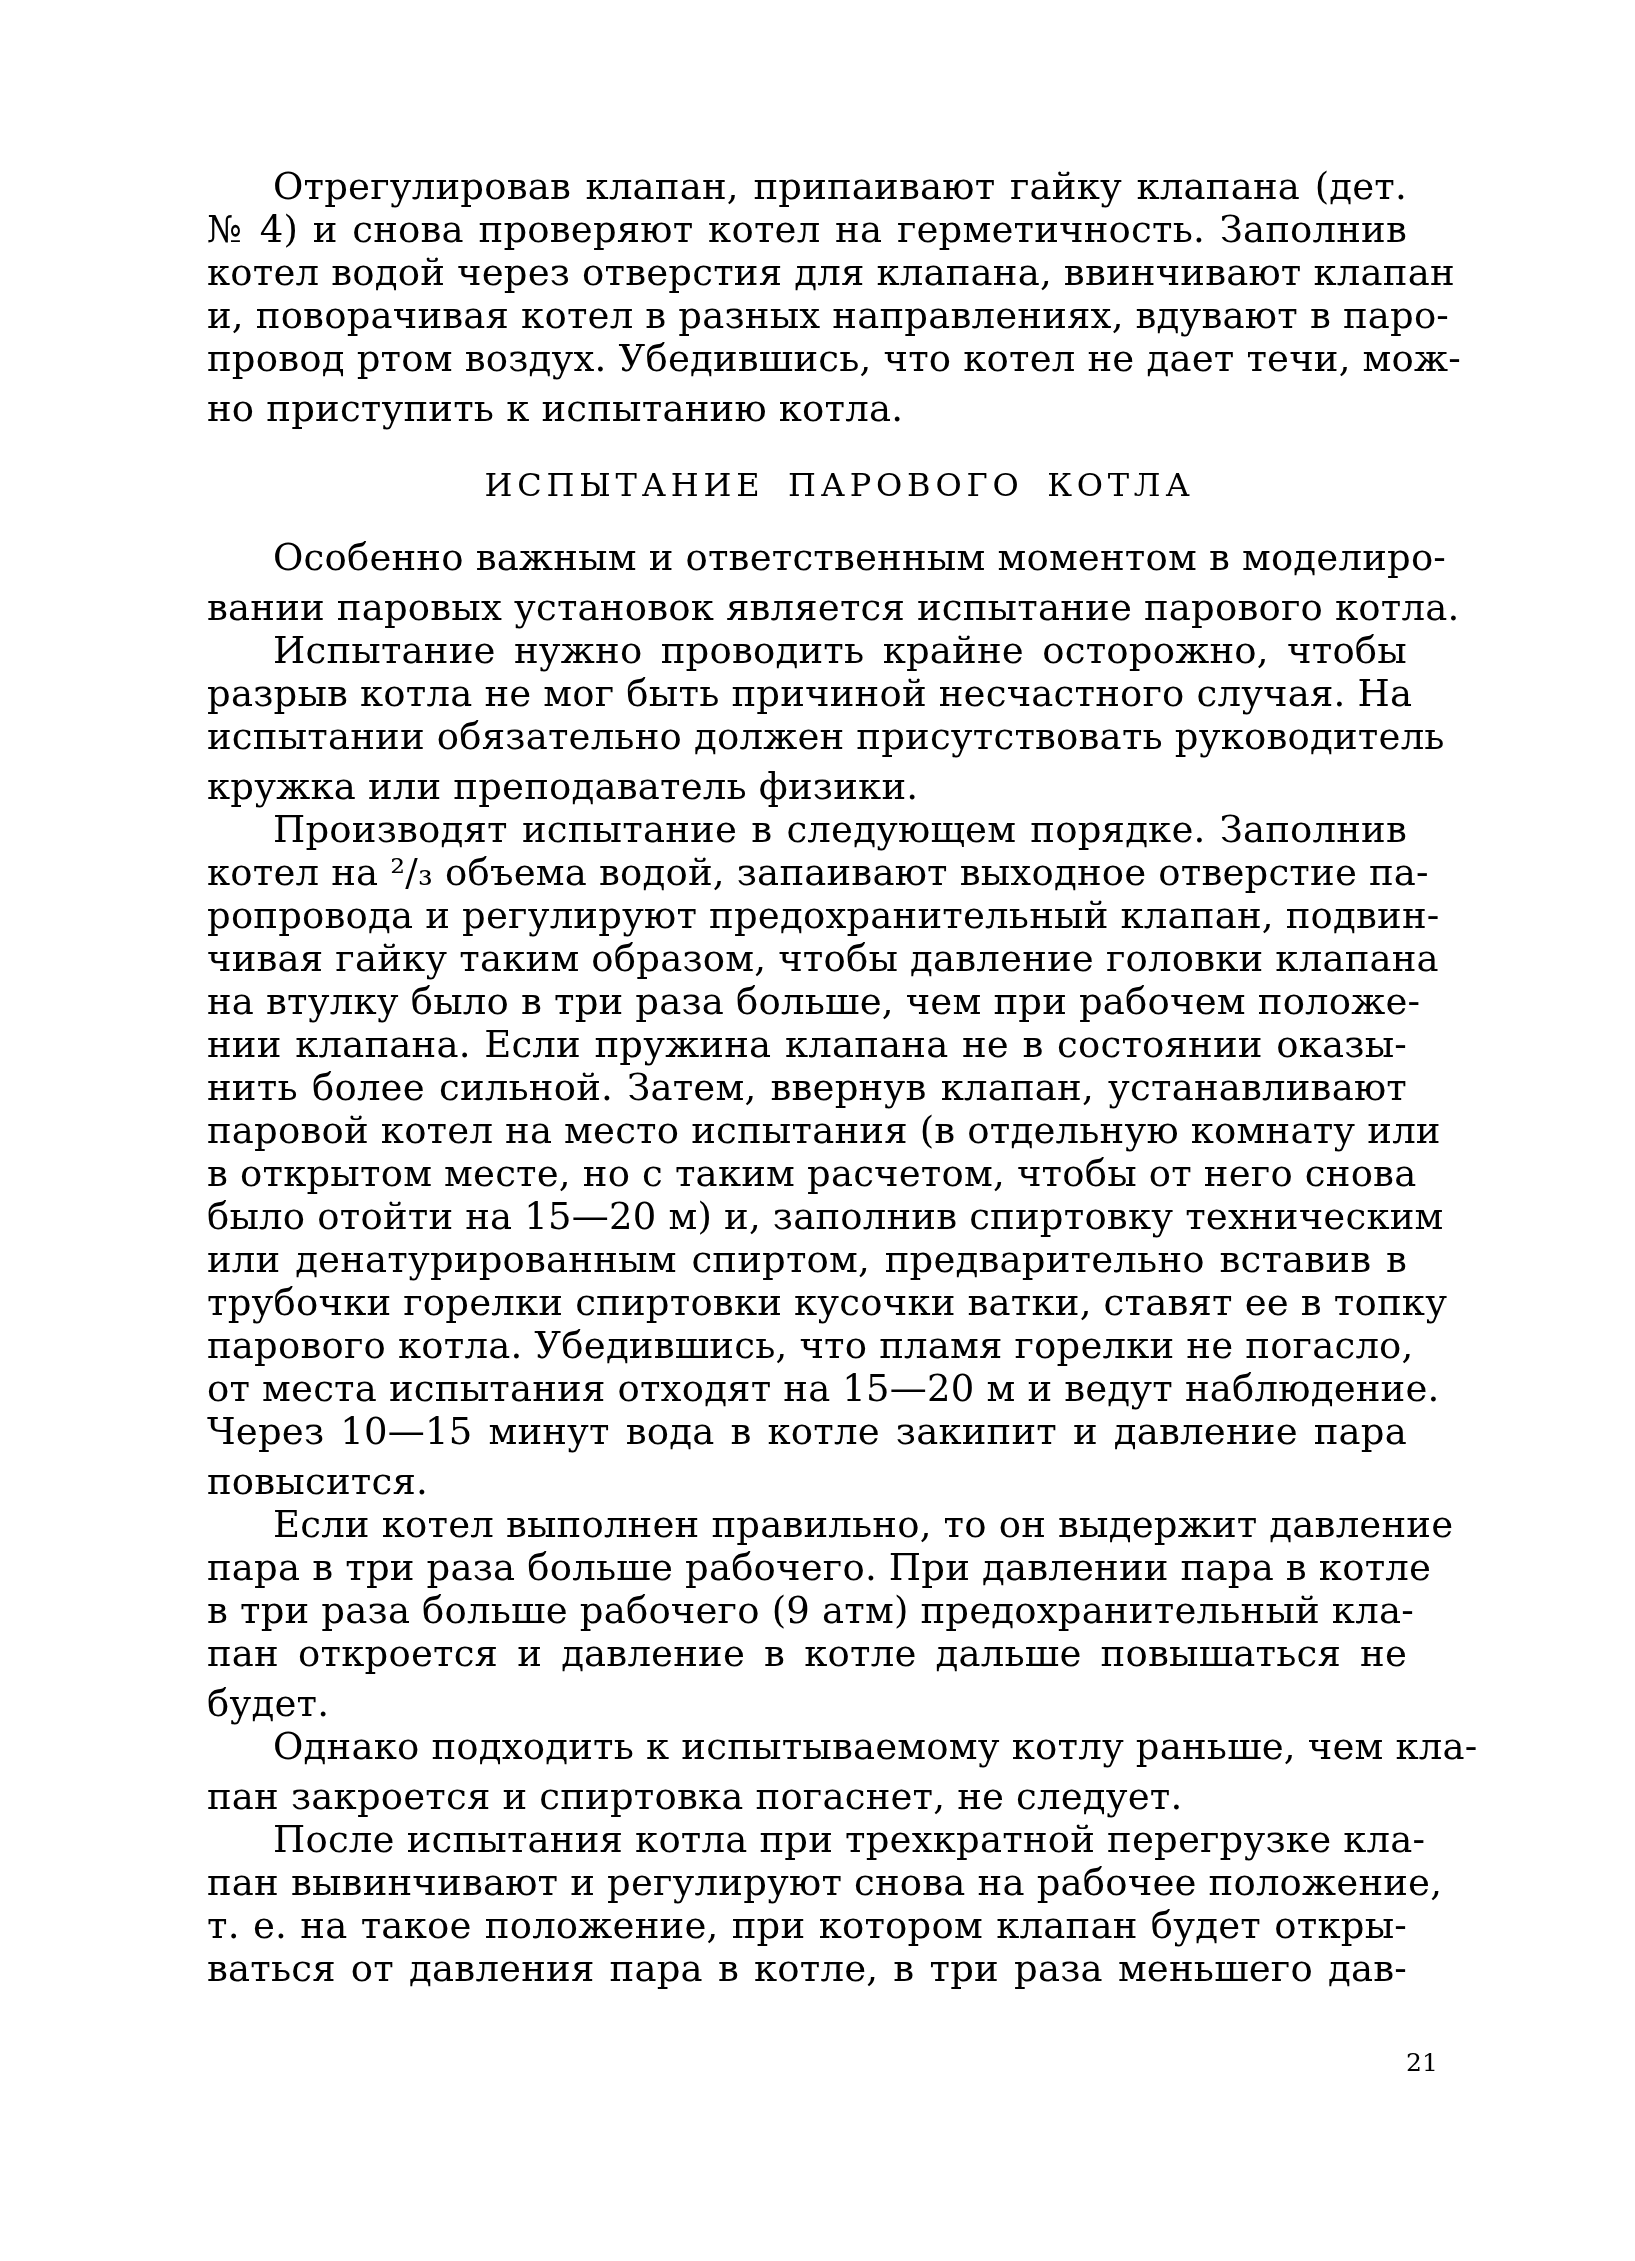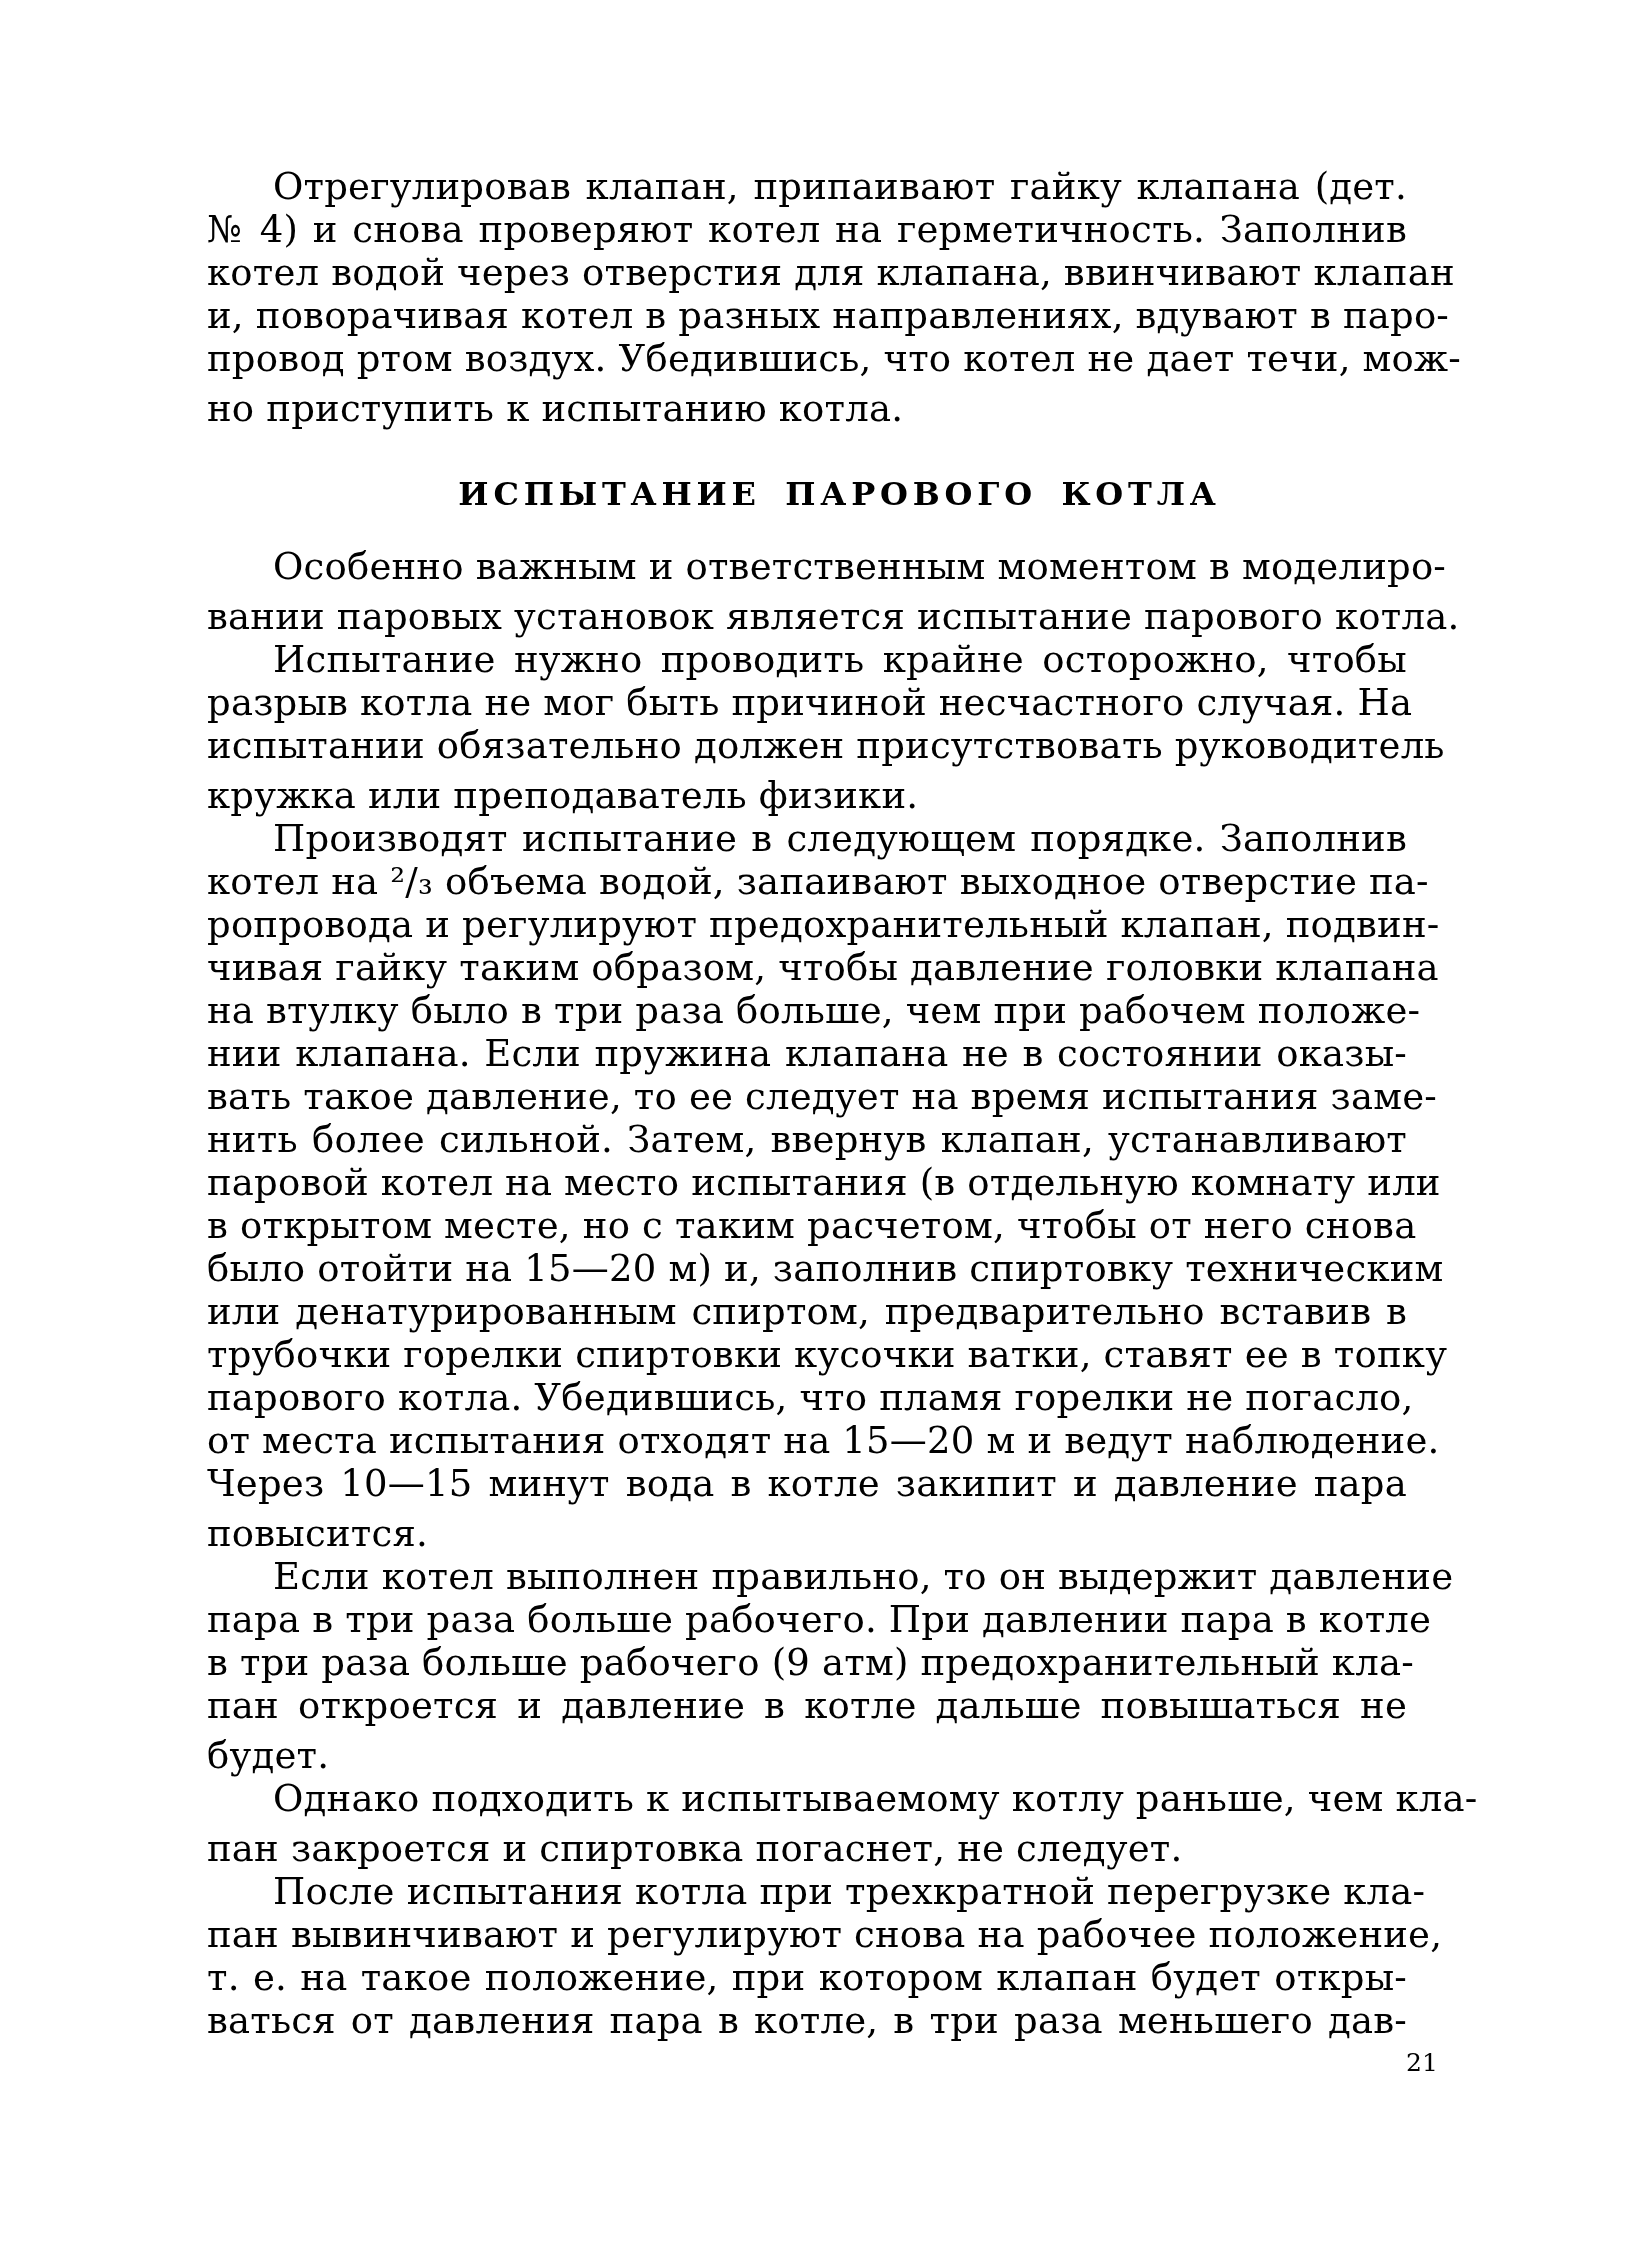--- a/index.html
+++ b/index.html
@@ -39,27 +39,27 @@
   }
   .line.first {
     text-indent: 66px;
   }
   .line.endline {
     text-align-last: left;
     margin-top: 7px;
   }
   .section-heading {
     font-size: 32px;
-    font-weight: bold;
+    font-weight: normal;
     line-height: 43px;
     letter-spacing: 4.8px;
     word-spacing: 8.7px;
     text-align: center;
     padding-left: 65px;
-    margin: 43px 0 29px 0;
+    margin: 34px 0 29px 0;
   }
   .page-number {
     position: absolute;
     left: 1406px;
     top: 2046px;
     font-size: 25px;
     line-height: 34px;
   }
 </style>
 </head>
@@ -89,21 +89,20 @@
           <div class="line">испытании обязательно должен присутствовать руководитель</div>
           <div class="line endline">кружка или преподаватель физики.</div>
         </div>
         <div class="paragraph">
           <div class="line first">Производят испытание в следующем порядке. Заполнив</div>
           <div class="line">котел на ²/₃ объема водой, запаивают выходное отверстие па-</div>
           <div class="line">ропровода и регулируют предохранительный клапан, подвин-</div>
           <div class="line">чивая гайку таким образом, чтобы давление головки клапана</div>
           <div class="line">на втулку было в три раза больше, чем при рабочем положе-</div>
           <div class="line">нии клапана. Если пружина клапана не в состоянии оказы-</div>
-          <div class="line">вать такое давление, то ее следует на время испытания заме-</div>
           <div class="line">нить более сильной. Затем, ввернув клапан, устанавливают</div>
           <div class="line">паровой котел на место испытания (в отдельную комнату или</div>
           <div class="line">в открытом месте, но с таким расчетом, чтобы от него снова</div>
           <div class="line">было отойти на 15—20 м) и, заполнив спиртовку техническим</div>
           <div class="line">или денатурированным спиртом, предварительно вставив в</div>
           <div class="line">трубочки горелки спиртовки кусочки ватки, ставят ее в топку</div>
           <div class="line">парового котла. Убедившись, что пламя горелки не погасло,</div>
           <div class="line">от места испытания отходят на 15—20 м и ведут наблюдение.</div>
           <div class="line">Через 10—15 минут вода в котле закипит и давление пара</div>
           <div class="line endline">повысится.</div>

